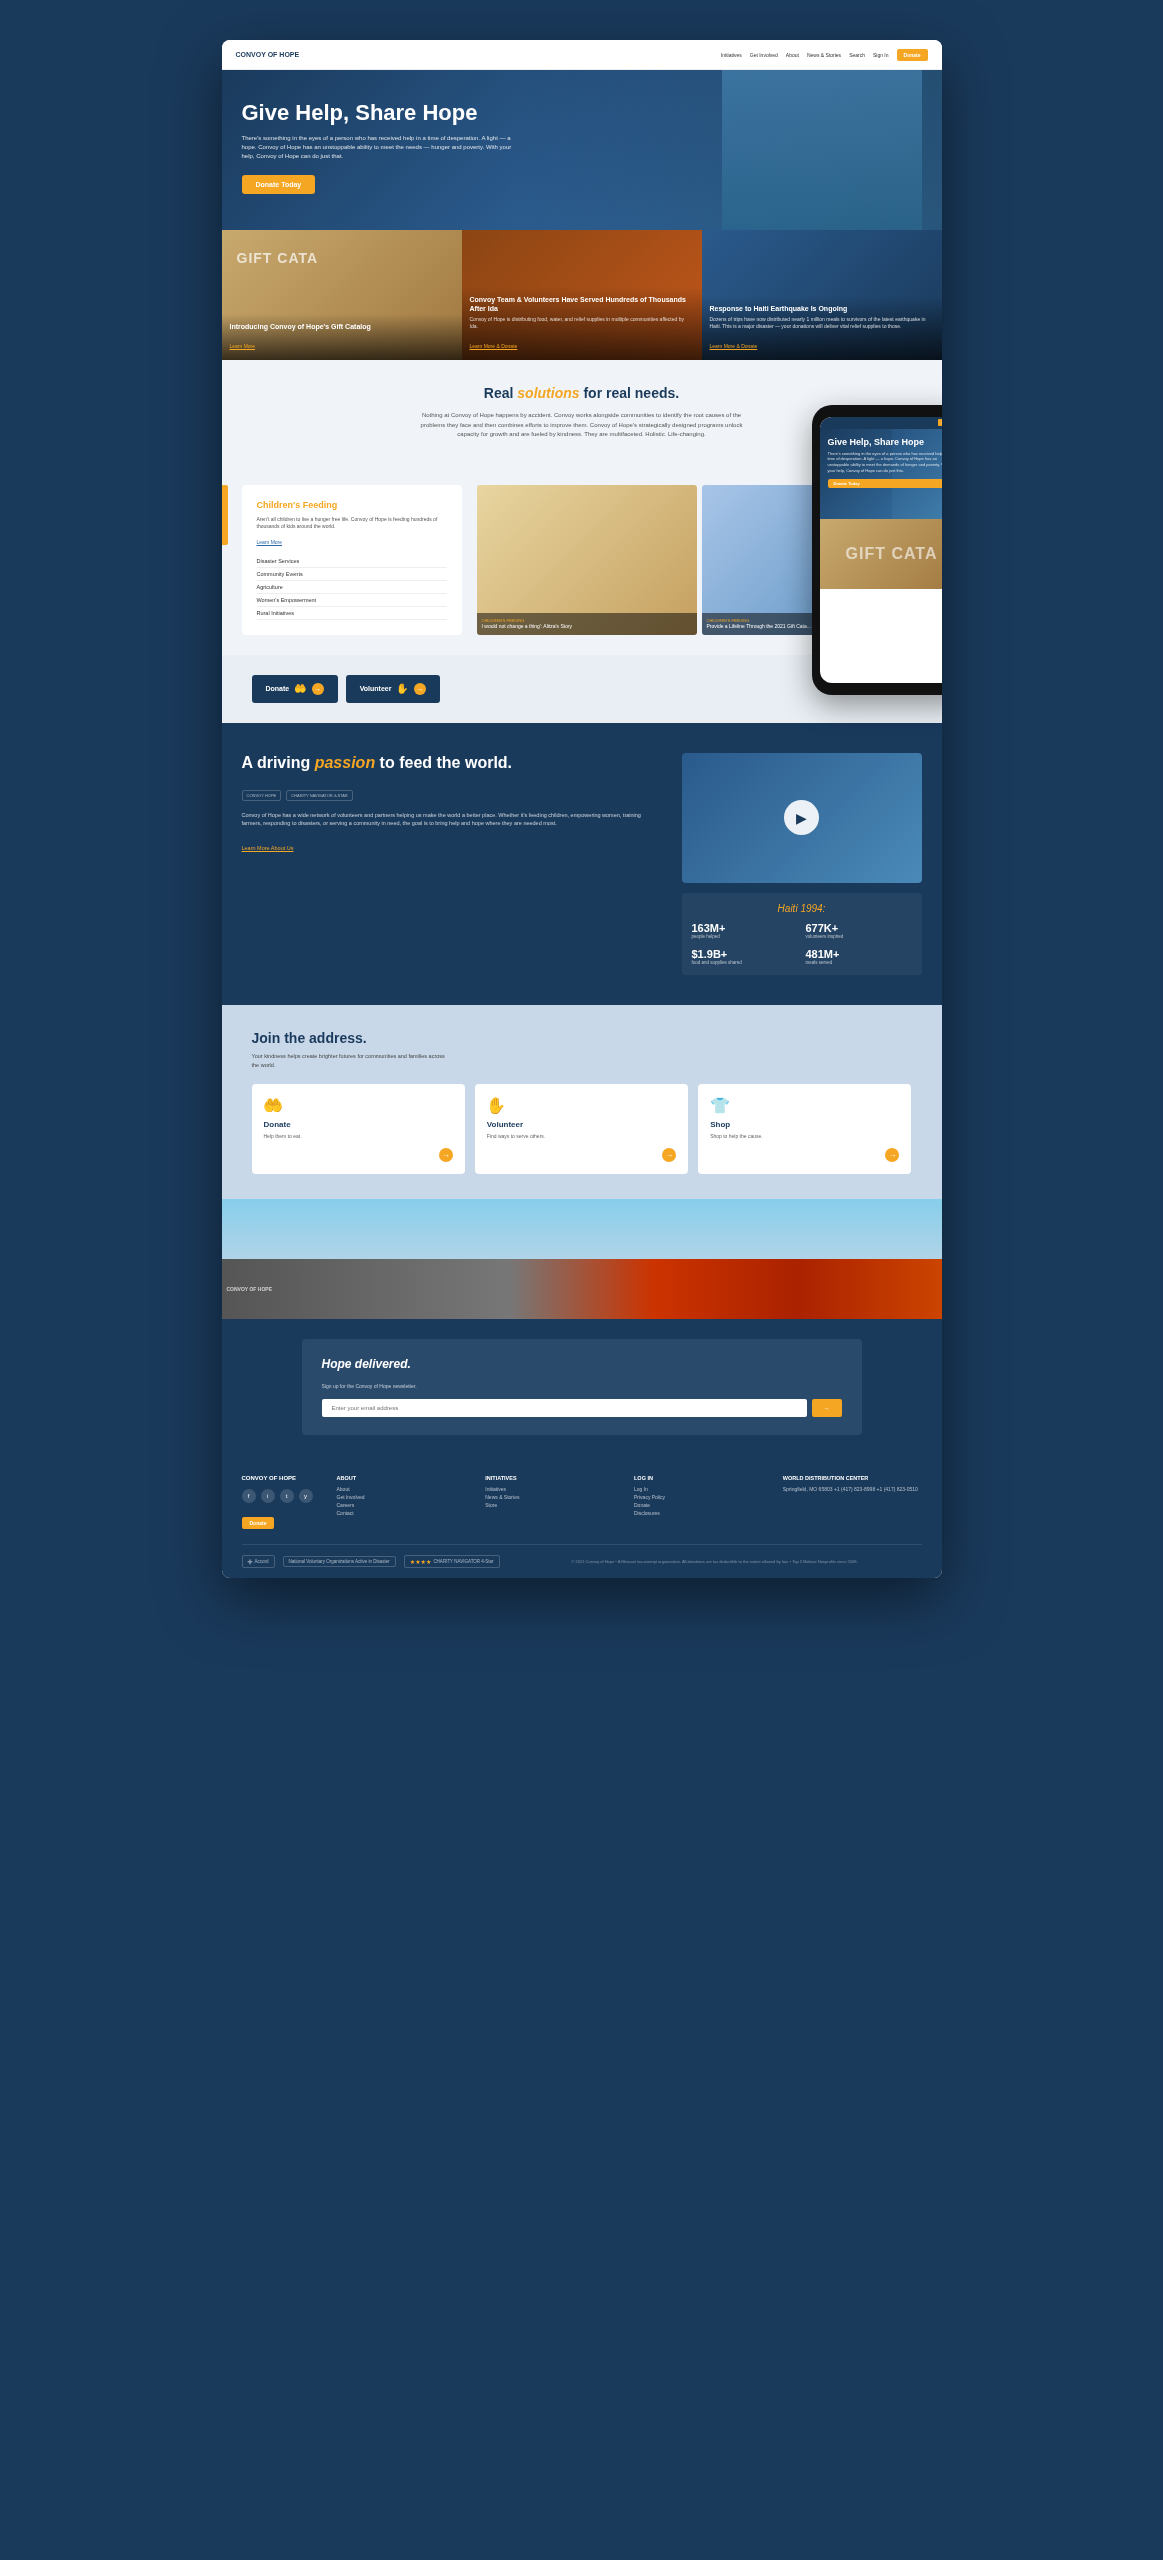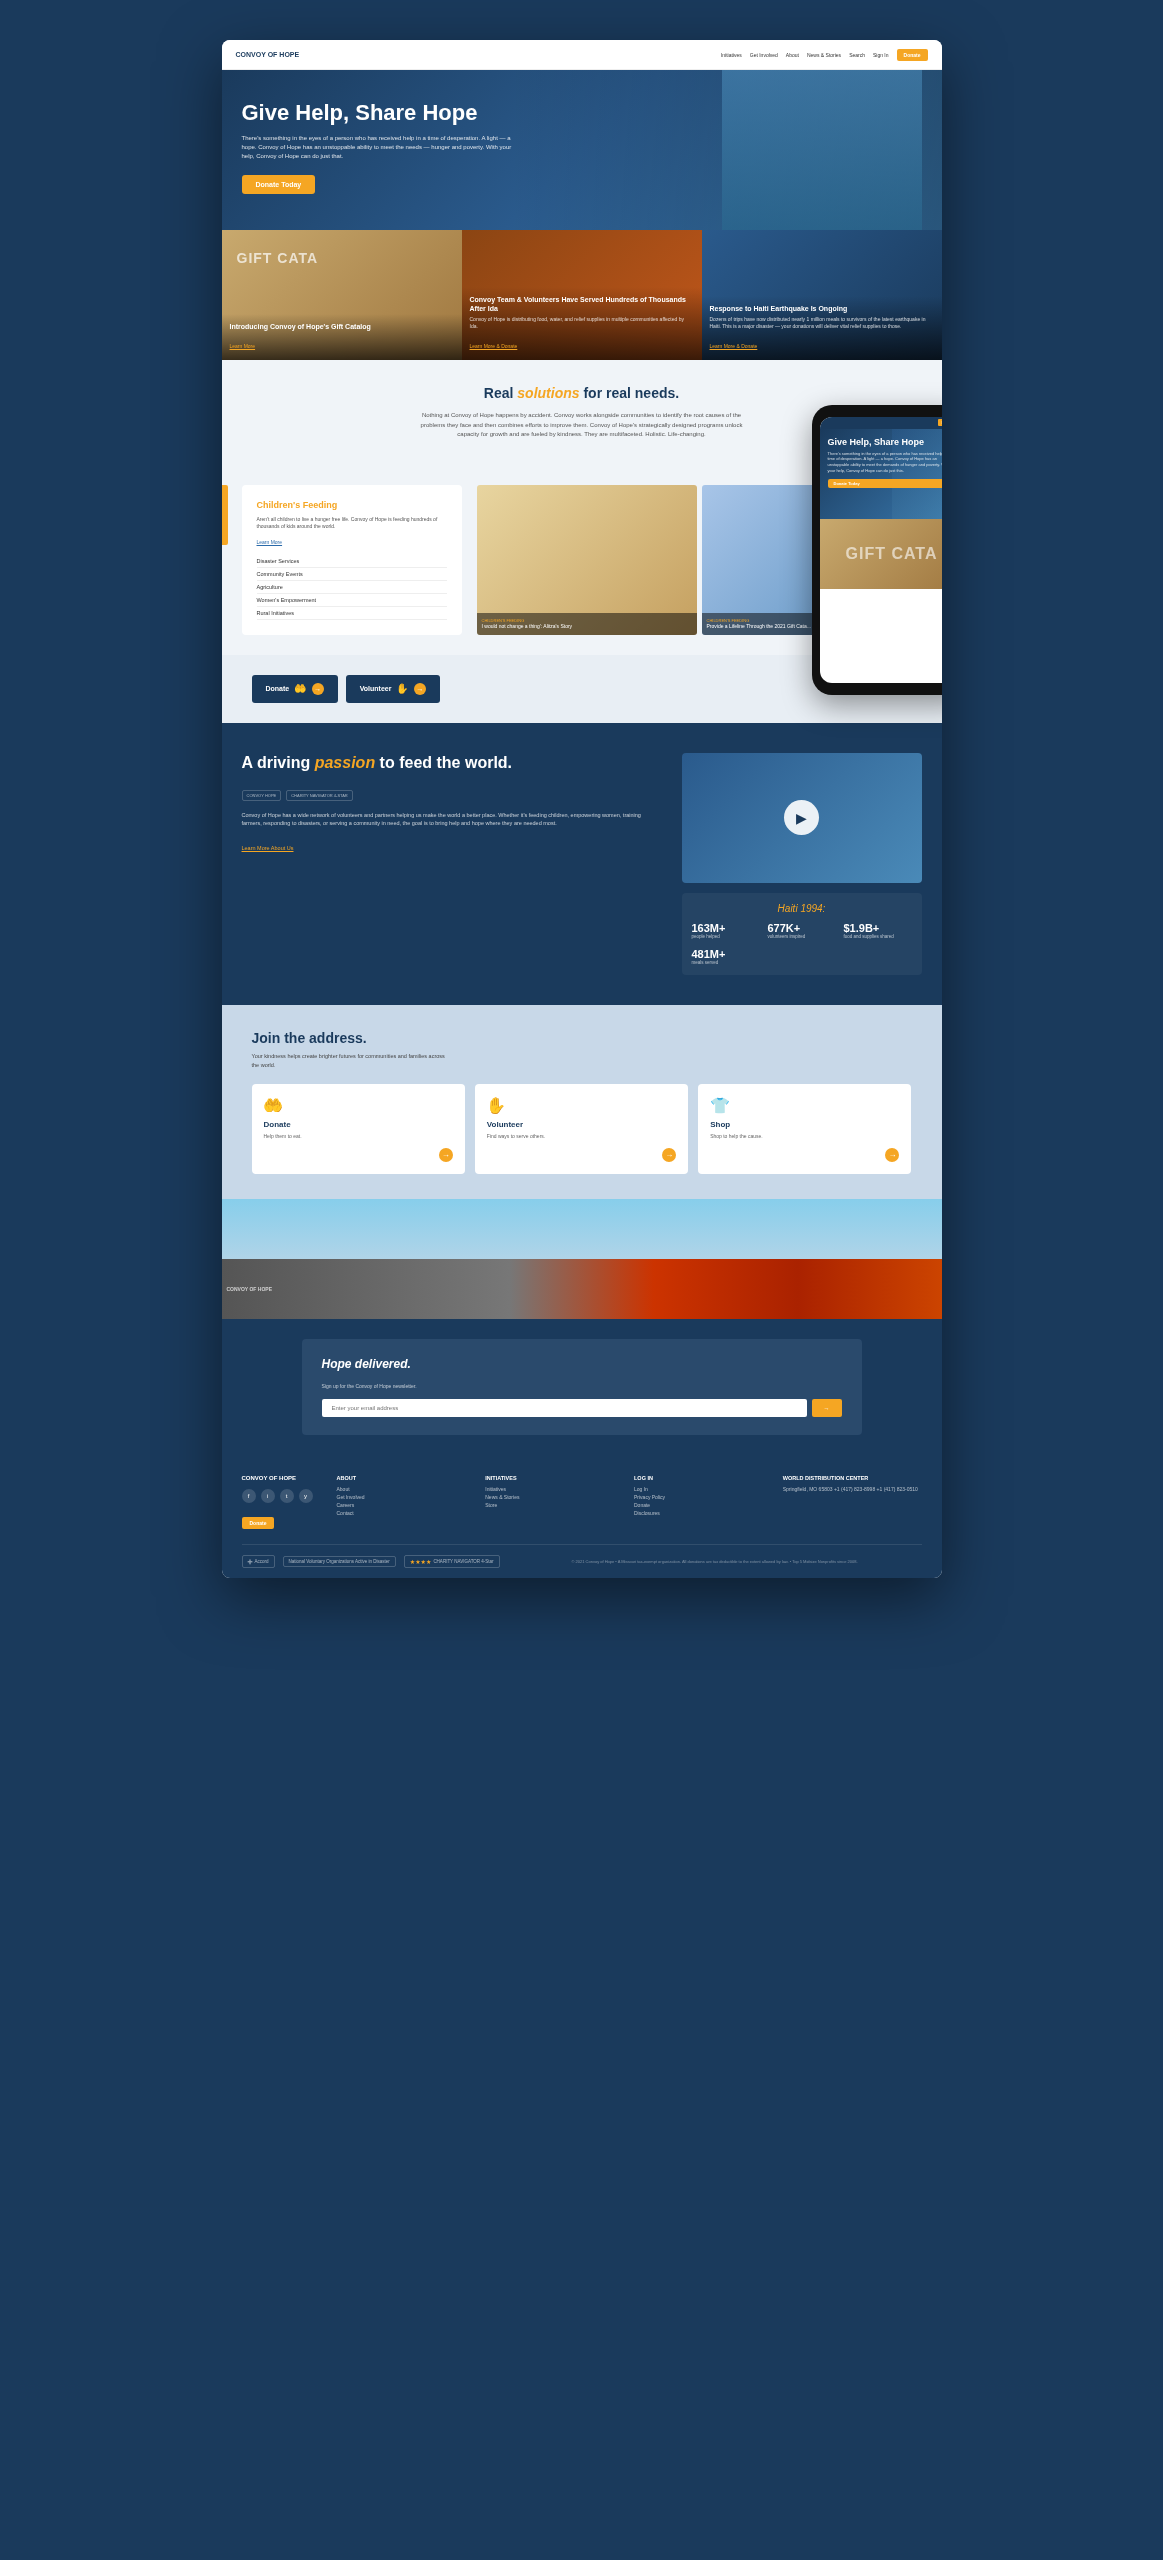--- a/index.html
+++ b/index.html
@@ -478,21 +478,21 @@
     }
     .stats-since {
       text-align: center;
       font-size: 10px;
       color: #f5a623;
       font-style: italic;
       margin-bottom: 8px;
     }
     .stats-grid {
       display: grid;
-      grid-template-columns: 1fr 1fr 1fr;
+      grid-template-columns: 1fr 1fr;
       gap: 8px;
     }
     .stat-item {}
     .stat-number {
       font-size: 11px;
       font-weight: bold;
       color: #fff;
     }
     .stat-label {
       font-size: 4.5px;

